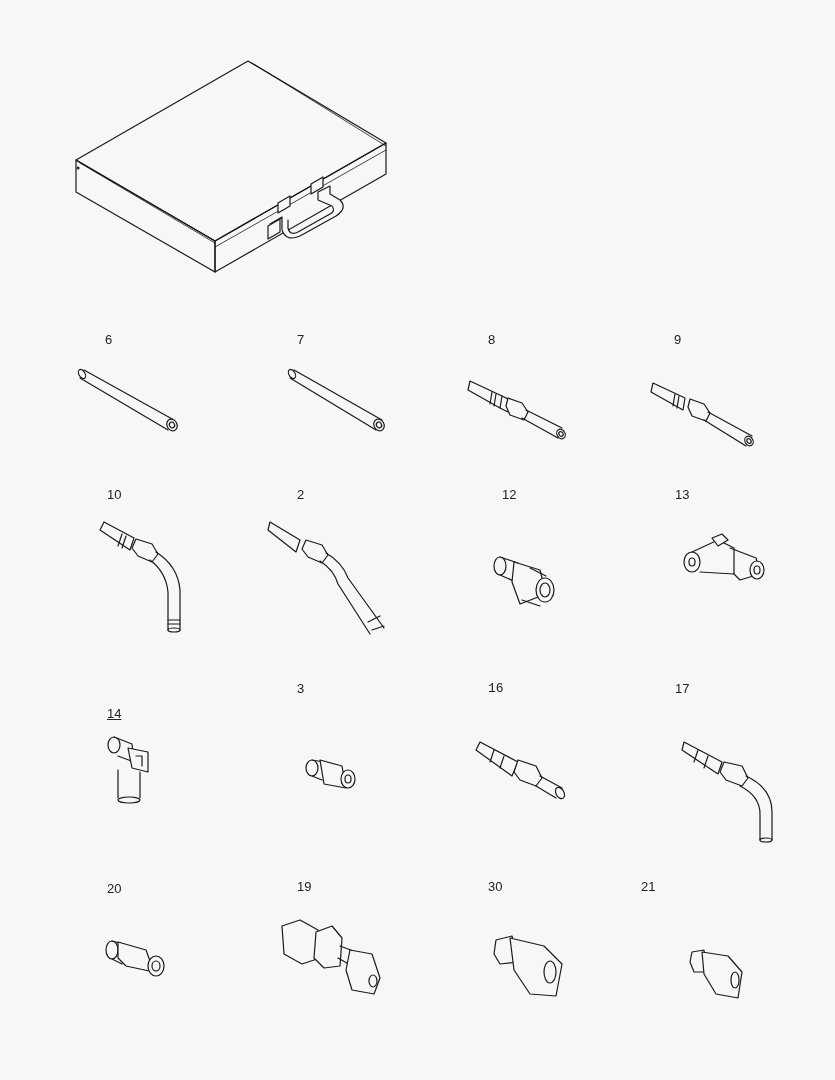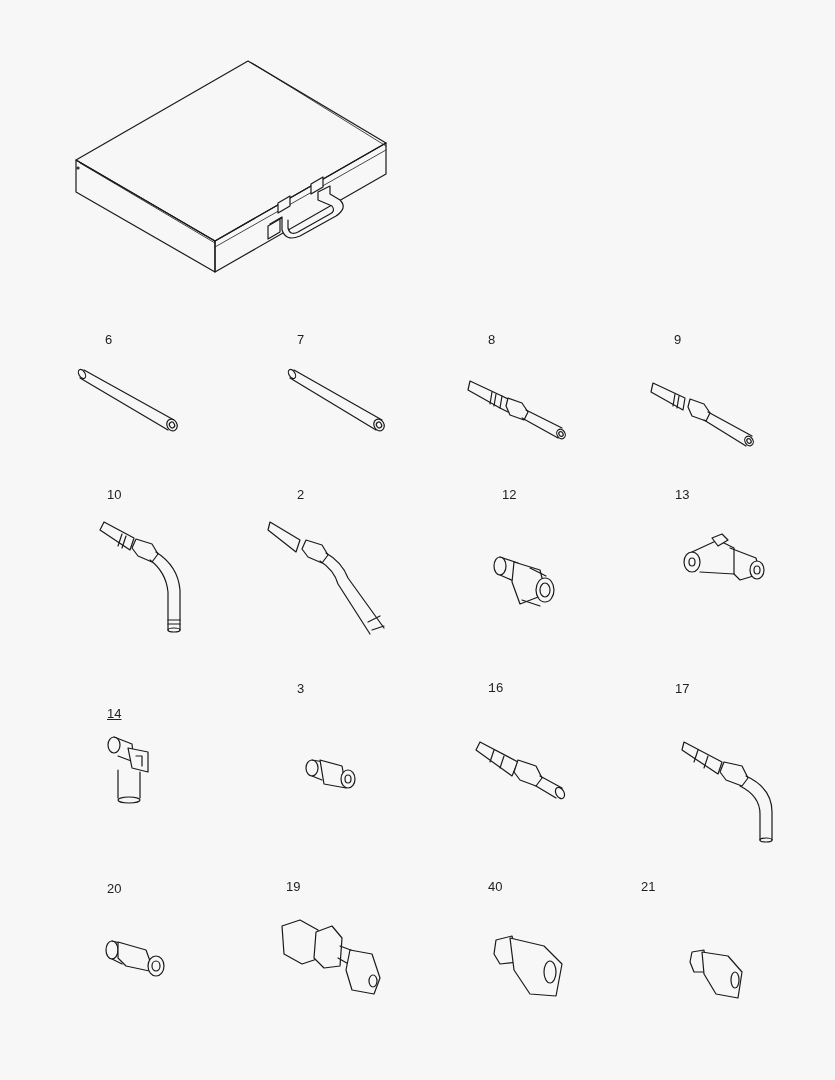--- a/index.html
+++ b/index.html
@@ -146,22 +146,22 @@
 </svg>
 <svg style="left:0;top:0;" width="835" height="1080">
   <path d="M684,742 L722,762 L718,774 L682,750 Z"></path>
   <path d="M698,750 L694,762 M708,756 L704,768"></path>
   <polygon points="724,762 742,766 748,778 742,786 726,780 720,772" class="fill-w"></polygon>
   <path d="M746,776 Q772,788 772,812 L772,840 M740,786 Q760,796 760,814 L760,840"></path>
   <ellipse cx="766" cy="840" rx="6" ry="2"></ellipse>
 </svg>
 
 <span class="label" style="left:107px;top:881px;">20</span>
-<span class="label" style="left:286px;top:879px;">19</span>
-<span class="label" style="left:488px;top:879px;">40</span>
+<span class="label" style="left:297px;top:879px;">19</span>
+<span class="label" style="left:488px;top:879px;">30</span>
 <span class="label" style="left:641px;top:879px;">21</span>
 
 <svg style="left:0;top:0;" width="835" height="1080">
   <ellipse cx="112" cy="950" rx="6" ry="9" class="fill-w"></ellipse>
   <path d="M112,941 L124,944 M112,959 L122,964"></path>
   <polygon points="118,942 146,950 154,972 126,966 118,958" class="fill-w"></polygon>
   <ellipse cx="156" cy="966" rx="8" ry="10" class="fill-w"></ellipse>
   <ellipse cx="156" cy="966" rx="4" ry="5"></ellipse>
 </svg>
 <svg style="left:0;top:0;" width="835" height="1080">

